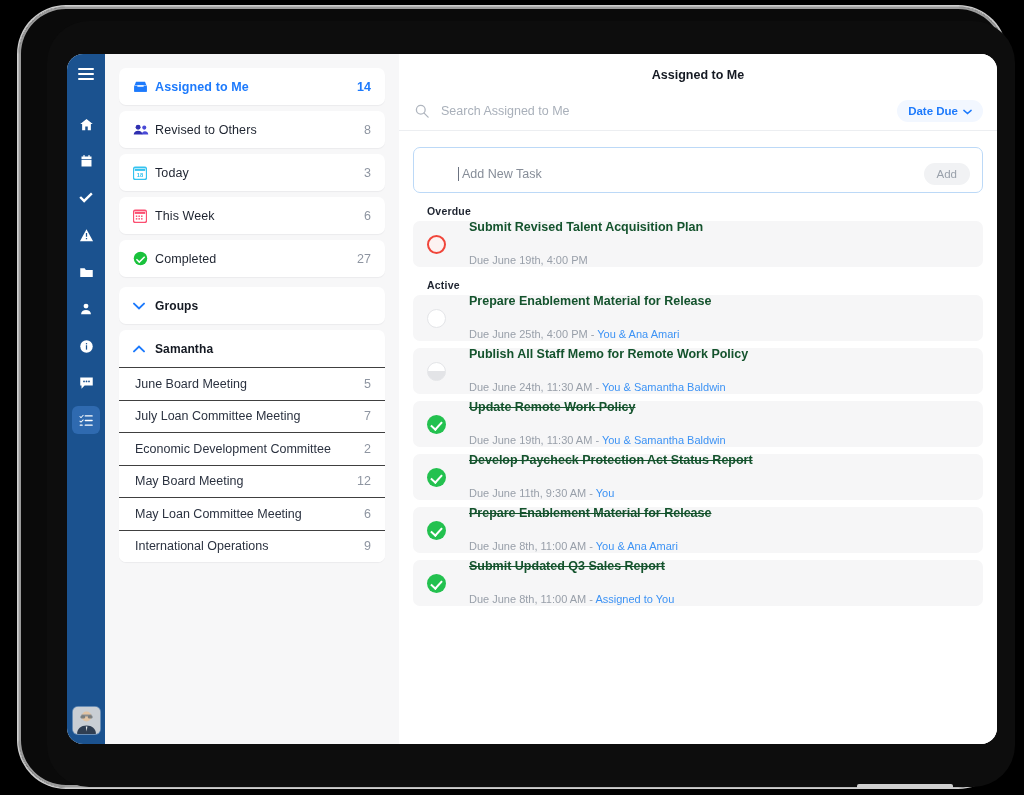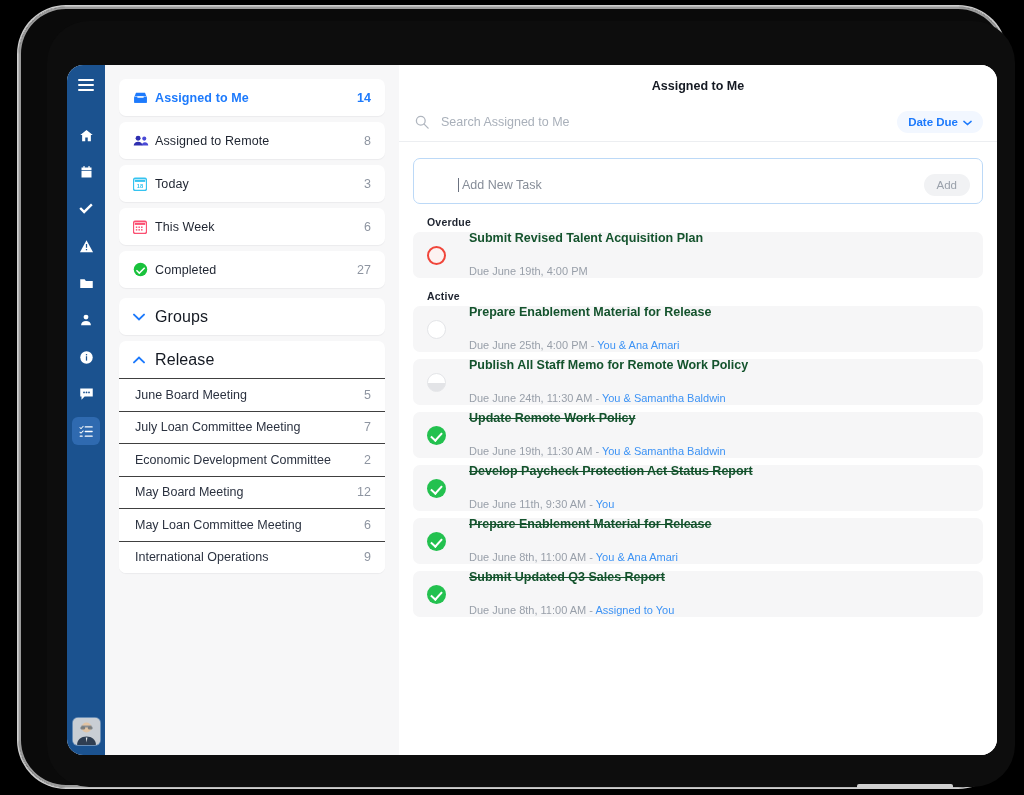--- a/index.html
+++ b/index.html
@@ -19,21 +19,21 @@
     box-shadow:0 0 0 2px #9a9a9a inset, 0 0 0 1px #cfcfcf;
     border:1px solid #b9b9b9;
     box-sizing:border-box;
   }
   .device-bezel{
     position:absolute;left:28px;top:14px;width:968px;height:766px;
     border-radius:42px;background:#0d0d0d;
     box-sizing:border-box;
   }
   .screen{
-    position:absolute;left:48px;top:58px;width:930px;height:690px;
+    position:absolute;left:48px;top:47px;width:930px;height:690px;
     border-radius:16px;background:#fff;overflow:hidden;
     display:flex;
   }
   .side-dot{position:absolute;border-radius:50%;background:#050505;}
   .lens{
     position:absolute;width:9px;height:9px;border-radius:50%;
     background:radial-gradient(circle at 35% 35%, #4a6fa5 0%, #17233a 55%, #05070c 100%);
     box-shadow:0 0 0 1px #1a1a1a;
   }
   .mic-dot{position:absolute;width:3px;height:3px;border-radius:50%;background:#141414;}
@@ -76,21 +76,21 @@
     display:flex;align-items:center;height:37px;padding:0 14px;
     cursor:pointer;box-sizing:border-box;
   }
   .navrow .nicon{width:22px;flex:0 0 22px;display:flex;align-items:center;}
   .navrow .nlabel{
     flex:1;font-size:12.5px;color:#1e2430;letter-spacing:.1px;
   }
   .navrow .ncount{font-size:12.5px;color:#8e95a1;}
   .navrow.selected .nlabel{color:#1d7afc;font-weight:600;}
   .navrow.selected .ncount{color:#1d7afc;font-weight:700;}
-  .navrow .nlabel.bold{font-weight:400;font-size:16px;color:#141922;}
+  .navrow .nlabel.bold{font-weight:700;font-size:12px;color:#141922;}
 
   .sublist{background:#ffffff;}
   .subrow{
     display:flex;align-items:center;height:32.5px;padding:0 14px 0 16px;
     border-top:1px solid #404040;cursor:pointer;box-sizing:border-box;
   }
   .subrow .slabel{flex:1;font-size:12.5px;color:#2b3240;}
   .subrow .scount{font-size:12.5px;color:#8e95a1;}
 
   
@@ -288,21 +288,21 @@
       <div class="navcard">
         <div class="navrow">
           <span class="nicon">
             <svg width="16" height="13" viewBox="0 0 22 16">
                 <circle cx="7" cy="5" r="3.4" fill="#2f2fb0"></circle>
                 <circle cx="15.5" cy="5.4" r="2.8" fill="#4a4ad6"></circle>
                 <path d="M1 15c0-3.5 2.7-5.3 6-5.3s6 1.8 6 5.3z" fill="#2f2fb0"></path>
                 <path d="M12 15c0-3 2.1-4.6 4.4-4.6S21 12 21 15z" fill="#4a4ad6"></path>
               </svg>
           </span>
-          <span class="nlabel">Assigned to Remote</span>
+          <span class="nlabel">Revised to Others</span>
           <span class="ncount">8</span>
         </div>
       </div>
 
       <div class="navcard">
         <div class="navrow">
           <span class="nicon">
             <svg width="14" height="14" viewBox="0 0 16 16">
                 <rect x="0.5" y="1.5" width="15" height="14" rx="2.5" fill="#fff" stroke="#35c3f0" stroke-width="1.6"></rect>
                 <rect x="2" y="3" width="12" height="2.6" fill="#35c3f0"></rect>
@@ -359,21 +359,21 @@
         </div>
       </div>
 
       <div class="navcard">
         <div class="navrow">
           <span class="nicon">
             <svg width="12" height="8" viewBox="0 0 12 8">
                 <path d="M1 6.4 6 1.6 11 6.4" stroke="#1d7afc" stroke-width="1.9" fill="none" stroke-linecap="round"></path>
               </svg>
           </span>
-          <span class="nlabel bold">Release</span>
+          <span class="nlabel bold">Samantha</span>
         </div>
         <div class="sublist">
           <div class="subrow">
             <span class="slabel">June Board Meeting</span>
             <span class="scount">5</span>
           </div>
           <div class="subrow">
             <span class="slabel">July Loan Committee Meeting</span>
             <span class="scount">7</span>
           </div>

